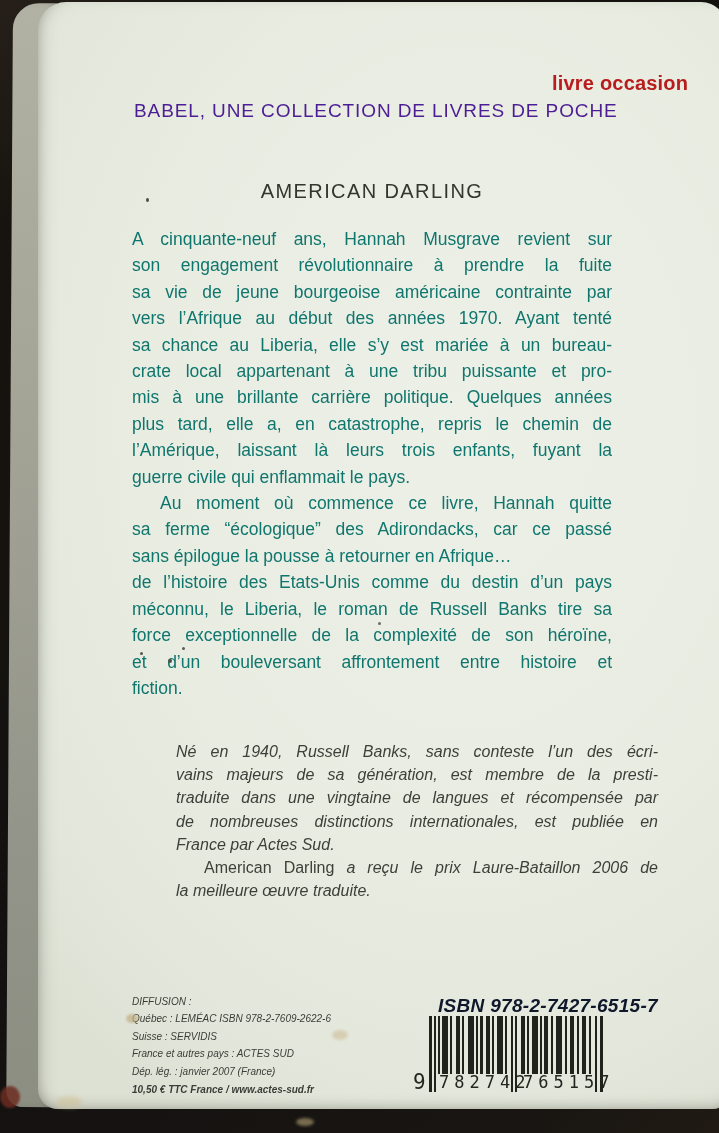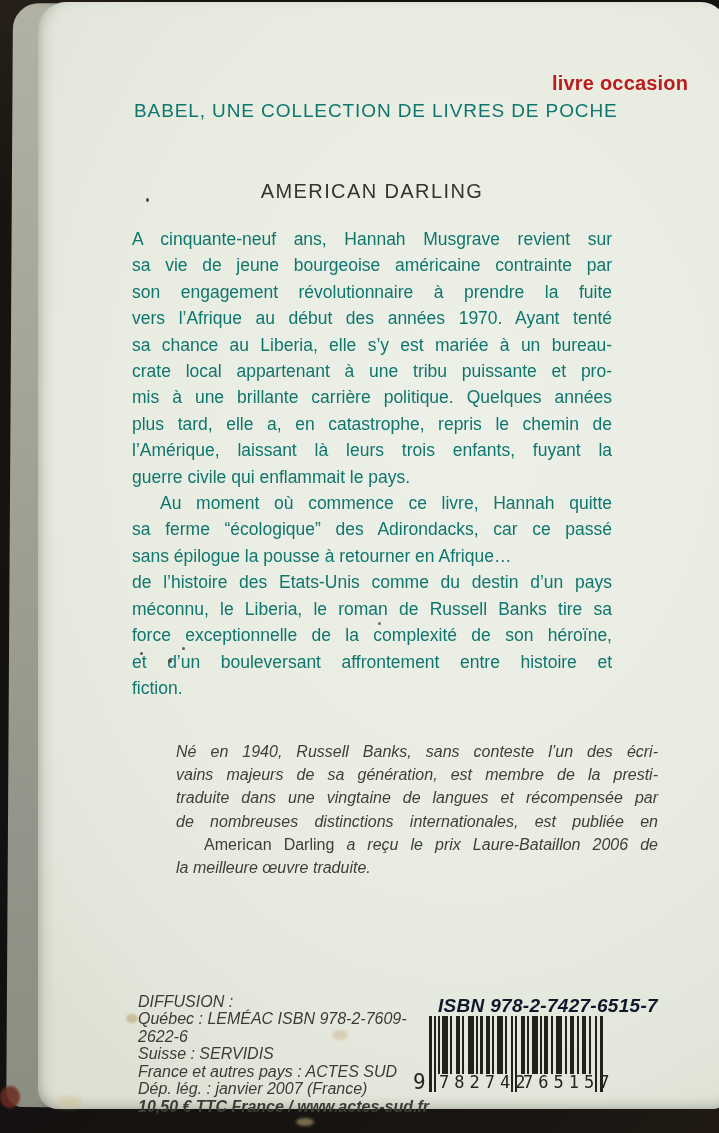--- a/index.html
+++ b/index.html
@@ -23,42 +23,42 @@
     border-radius:28px 26px 14px 20px;
     box-shadow:inset 10px 0 18px -12px rgba(60,60,45,.5), inset 0 -10px 16px -12px rgba(60,60,45,.45);
   }
   .txt{position:absolute;color:#3b3e37;}
   .sticker{
     position:absolute;left:552px;top:72px;width:180px;
     color:#b91c1c;font-size:20px;font-weight:600;letter-spacing:.2px;
   }
   .collection{
     left:134px;top:100px;width:480px;
-    font-size:19px;letter-spacing:.9px;color:#0f766e;white-space:nowrap;
+    font-size:19px;letter-spacing:.9px;color:#4c1d95;white-space:nowrap;
   }
   .title{
     left:132px;top:180px;width:480px;text-align:center;
     font-size:20px;letter-spacing:1.4px;color:#33362f;
   }
   .speck{position:absolute;background:#4a4d45;border-radius:50%;}
   .synopsis{
     left:132px;top:226px;width:480px;
     font-size:17.5px;line-height:26.4px;color:#0f766e;
   }
   .bio{
     left:132px;top:740px;width:482px;
     font-size:16px;line-height:23.2px;font-style:italic;color:#3d4039;margin-left:44px;
   }
   .line{white-space:nowrap;text-align:justify;text-align-last:justify;}
   .line.last{text-align:right;text-align-last:left;}
   .line.indent{padding-left:28px;}
   .roman{font-style:normal;}
   .footer-left{
-    left:138px;top:993px;width:300px;
-    font-size:16px;line-height:17.4px;font-style:italic;color:#3a3d36;
+    left:132px;top:993px;width:300px;
+    font-size:10px;line-height:17.4px;font-style:italic;color:#3a3d36;
   }
   .footer-left .price{font-weight:700;margin-top:1px;}
   .isbn{
     left:438px;top:995px;width:190px;
     font-size:19px;font-style:italic;font-weight:600;letter-spacing:.3px;
     color:#0f172a;white-space:nowrap;
   }
   .barcode{position:absolute;left:413px;top:1016px;width:200px;height:84px;}
   .barcode svg{position:absolute;left:16px;top:0;}
   .bc-lead{
@@ -84,22 +84,22 @@
 <div class="sticker">livre occasion</div>
 
 <div class="txt collection">BABEL, UNE COLLECTION DE LIVRES DE POCHE</div>
 
 <div class="txt title">AMERICAN DARLING</div>
 
 <div class="speck" style="left:146px;top:198px;width:3px;height:4px;"></div>
 
 <div class="txt synopsis">
   <div class="line">A cinquante-neuf ans, Hannah Musgrave revient sur</div>
+  <div class="line">son engagement révolutionnaire à prendre la fuite</div>
   <div class="line">sa vie de jeune bourgeoise américaine contrainte par</div>
-  <div class="line">son engagement révolutionnaire à prendre la fuite</div>
   <div class="line">vers l’Afrique au début des années 1970. Ayant tenté</div>
   <div class="line">sa chance au Liberia, elle s’y est mariée à un bureau-</div>
   <div class="line">crate local appartenant à une tribu puissante et pro-</div>
   <div class="line">mis à une brillante carrière politique. Quelques années</div>
   <div class="line">plus tard, elle a, en catastrophe, repris le chemin de</div>
   <div class="line">l’Amérique, laissant là leurs trois enfants, fuyant la</div>
   <div class="line last">guerre civile qui enflammait le pays.</div>
   <div class="line indent">Au moment où commence ce livre, Hannah quitte</div>
   <div class="line">sa ferme “écologique” des Adirondacks, car ce passé</div>
   <div class="line last">sans épilogue la pousse à retourner en Afrique…</div>
@@ -108,20 +108,21 @@
   <div class="line">force exceptionnelle de la complexité de son héroïne,</div>
   <div class="line">et d’un bouleversant affrontement entre histoire et</div>
   <div class="line last">fiction.</div>
 </div>
 
 <div class="txt bio">
   <div class="line">Né en 1940, Russell Banks, sans conteste l’un des écri-</div>
   <div class="line">vains majeurs de sa génération, est membre de la presti-</div>
   <div class="line">traduite dans une vingtaine de langues et récompensée par</div>
   <div class="line">de nombreuses distinctions internationales, est publiée en</div>
+  <div class="line last">France par Actes Sud.</div>
   <div class="line indent"><span class="roman">American Darling</span><span> a reçu le prix Laure-Bataillon 2006 de</span></div>
   <div class="line last">la meilleure œuvre traduite.</div>
 </div>
 
 <div class="txt footer-left">
   <div>DIFFUSION :</div>
   <div>Québec : LEMÉAC ISBN 978-2-7609-2622-6</div>
   <div>Suisse : SERVIDIS</div>
   <div>France et autres pays : ACTES SUD</div>
   <div>Dép. lég. : janvier 2007 (France)</div>

